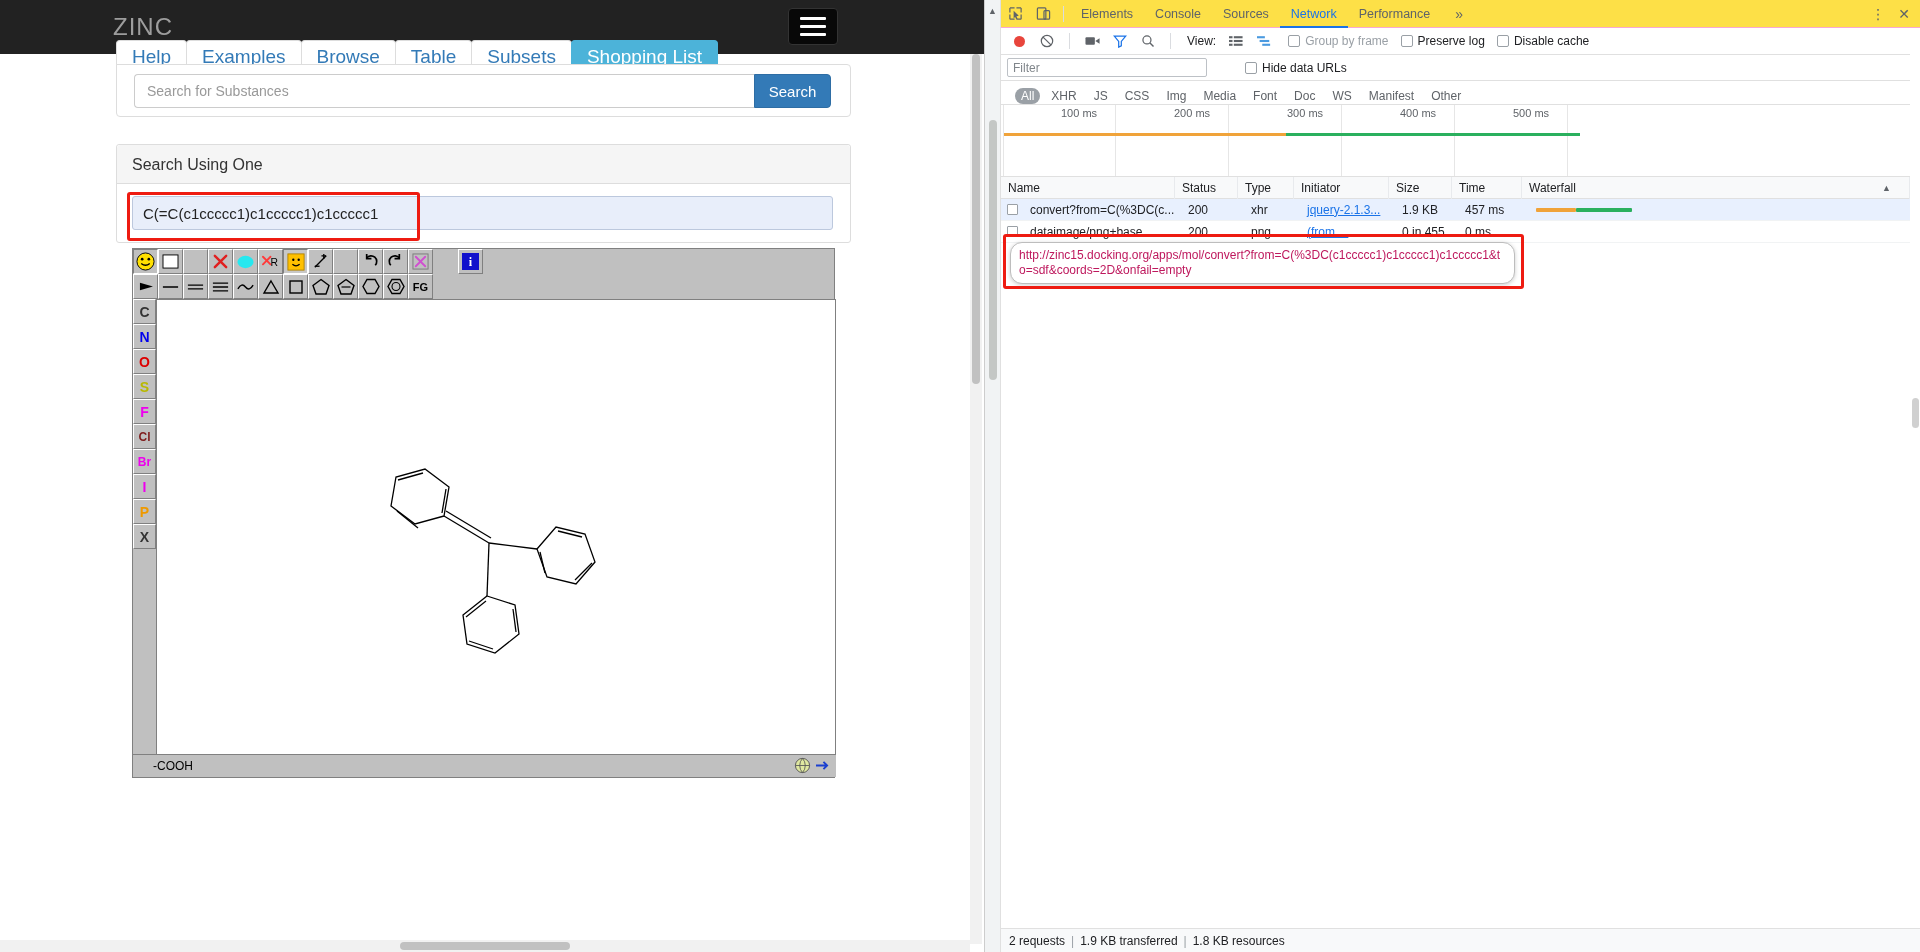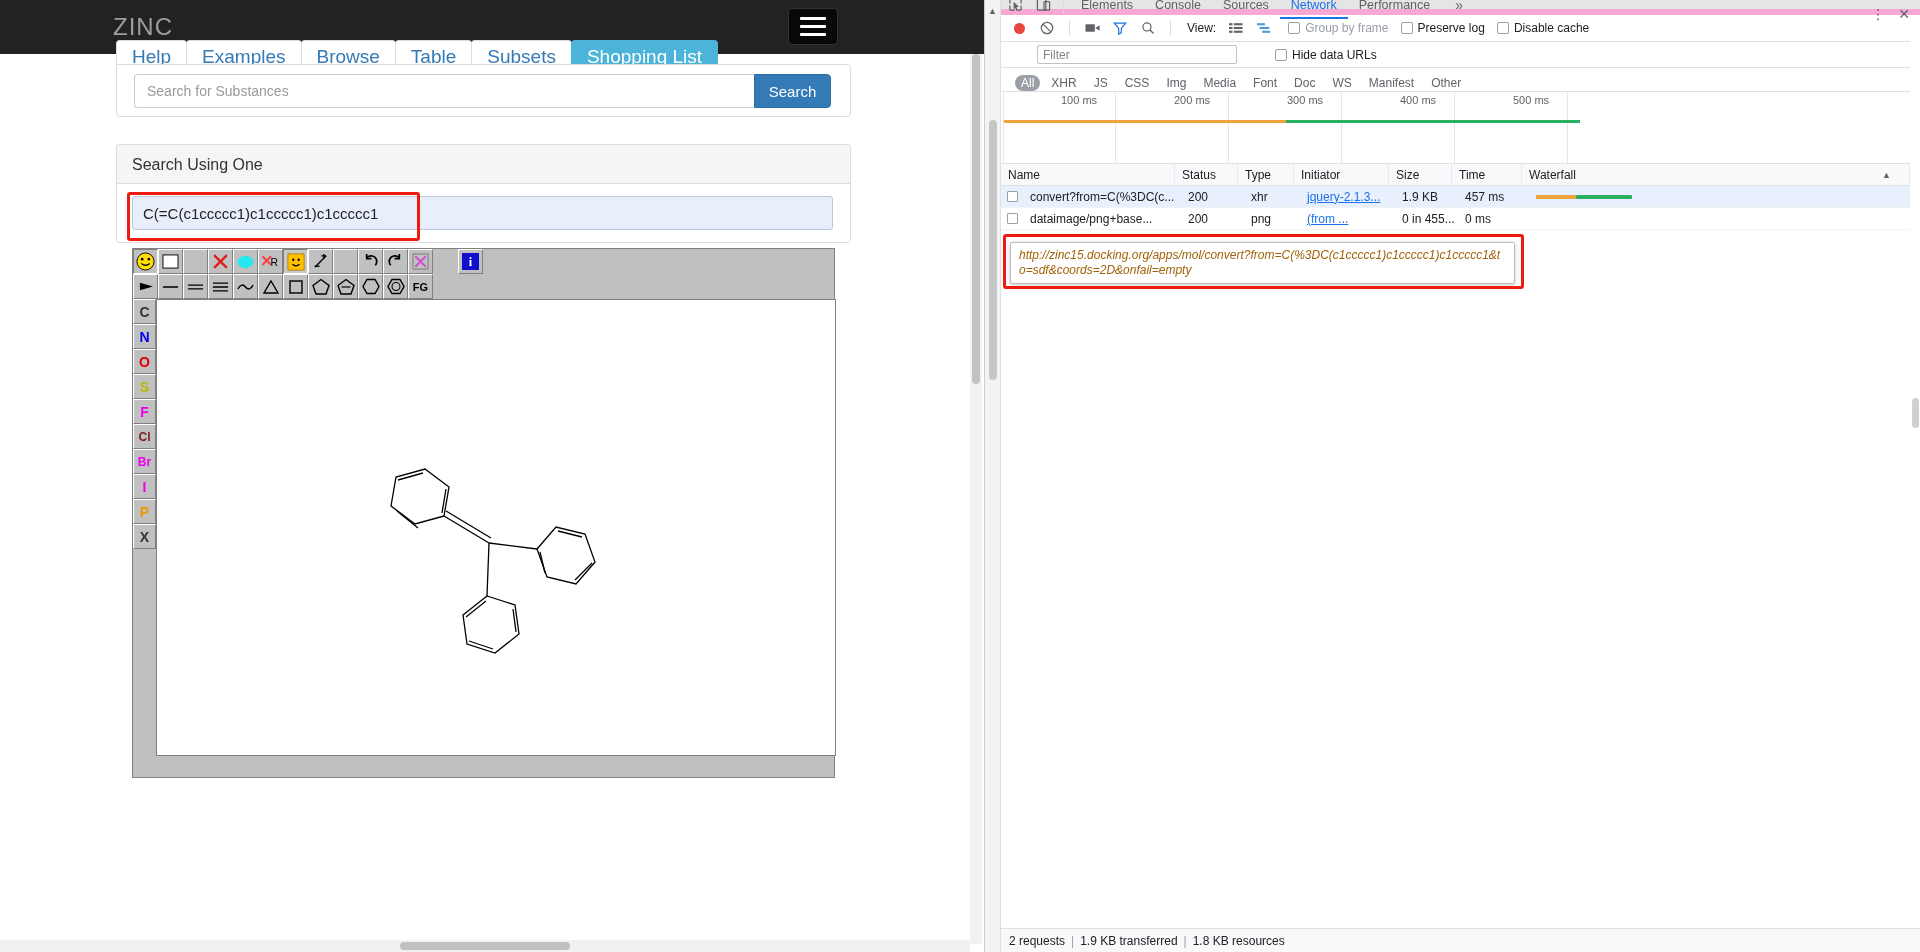--- a/index.html
+++ b/index.html
@@ -147,22 +147,22 @@
   .dt-splitter {
     position: absolute; left: 0; top: 0; width: 16px; height: 952px;
     background: #f1f3f4; border-right: 1px solid #e0e0e0;
   }
   .dt-splitter .caret { position: absolute; left: 3px; top: 6px; font-size: 9px; color: #5f6368; }
   .dt-splitter .sbthumb { position: absolute; left: 4px; top: 120px; width: 8px; height: 260px; background: #c4c7c5; border-radius: 4px;}
 
   .dt-main { position: absolute; left: 16px; top: 0; width: 920px; height: 952px; }
 
   .dt-tabbar {
-    position: relative; height: 15px; border-bottom: 6px solid #f9a8d4;
-    display: flex; align-items: center; background: #e5e5e5;
+    position: relative; height: 28px; border-bottom: 1px solid #f9a8d4;
+    display: flex; align-items: center; background: #fde047;
   }
   .dt-icobtn {
     width: 28px; height: 26px; display: flex; align-items: center; justify-content: center;
     color: #5f6368;
   }
   .dt-vsep { width: 1px; height: 16px; background: #dadce0; margin: 0 6px; }
   .dt-tab {
     height: 28px; line-height: 28px; padding: 0 11px; color: #5f6368; font-size: 12.5px;
     white-space: nowrap;
   }
@@ -182,21 +182,20 @@
   .nb-item { display: flex; align-items: center; gap: 5px; margin-left: 8px; color: #202124; white-space: nowrap; }
 
   .dt-filterbar {
     height: 26px; border-bottom: 1px solid #e0e0e0; display: flex; align-items: center;
     padding: 0 6px; gap: 8px; background: #fff;
   }
   .filter-input {
     width: 200px; height: 19px; border: 1px solid #bdc1c6; border-radius: 2px;
     padding: 0 5px; font-size: 12px; color: #8b5cf6; outline: none;
     font-family: "Liberation Sans", sans-serif;
-    margin-left: 30px;
   }
   .filter-input::placeholder { color: #80868b; }
 
   .dt-typebar {
     height: 24px; border-bottom: 1px solid #e0e0e0; display: flex; align-items: flex-end;
     padding: 0 14px; gap: 5px; background: #fff;
   }
   .type-chip { padding: 1px 6px; border-radius: 9px; color: #5f6368; white-space: nowrap; }
   .type-chip.active { background: #9aa0a6; color: #ffffff; }
 
@@ -220,23 +219,23 @@
   }
   .dt-row.sel { background: #e8f0fe; }
   .td { padding-left: 7px; height: 22px; line-height: 22px; overflow: hidden; white-space: nowrap; text-overflow: ellipsis; }
   .td.linkish { color: #1a73e8; text-decoration: underline; }
   .row-check { width: 11px; height: 11px; border: 1px solid #9aa0a6; background: #fff; margin: 0 5px 0 6px; border-radius: 1px; flex: none; }
   .wf-bar-orange { position: absolute; height: 4px; background: #f0a33a; top: 9px; border-radius: 1px;}
   .wf-bar-green { position: absolute; height: 4px; background: #2ab05e; top: 9px; border-radius: 1px;}
 
   .tooltip-url {
     position: absolute; left: 9px; top: 242px; width: 505px; min-height: 38px;
-    background: #ffffff; border: 1px solid #bdbdbd; border-radius: 2px;
-    padding: 5px 8px; font-size: 12px; color: #a16207; line-height: 15px;
-    box-shadow: 0 1px 4px rgba(0,0,0,.2); z-index: 30; word-break: break-all; font-style: italic;
+    background: #ffffff; border: 1px solid #bdbdbd; border-radius: 12px;
+    padding: 5px 8px; font-size: 12px; color: #be185d; line-height: 15px;
+    box-shadow: 0 1px 4px rgba(0,0,0,.2); z-index: 30; word-break: break-all;
   }
   .redbox-net {
     position: absolute; left: 2px; top: 234px; width: 521px; height: 55px;
     border: 3px solid #ee1b11; border-radius: 3px; z-index: 31; pointer-events: none;
   }
 
   .dt-footer {
     position: absolute; left: 0; bottom: 0; width: 920px; height: 24px;
     border-top: 1px solid #e0e0e0; background: #f8f9fa;
     display: flex; align-items: center; gap: 6px; padding-left: 8px;
@@ -466,20 +465,32 @@
             <path d="M388 273 L383 252"></path>
 
             <path d="M330 296 L358 305 L362 334 L338 353 L310 344 L306 315 Z"></path>
             <path d="M356 309 L359 332"></path>
             <path d="M336 349 L312 341"></path>
             <path d="M309 317 L329 301"></path>
           </g>
         </svg>
       </div>
 
+      <div class="jme-status">
+        <span>-COOH</span>
+        <span class="jme-status-icons">
+          <svg width="17" height="17" viewBox="0 0 18 18">
+              <circle cx="9" cy="9" r="7.5" fill="#dfe8a0" stroke="#555"></circle>
+              <path d="M1.5 9 h15 M9 1.5 a11 11 0 0 1 0 15 a11 11 0 0 1 0 -15" fill="none" stroke="#555" stroke-width=".9"></path>
+            </svg>
+          <svg width="15" height="13" viewBox="0 0 16 14">
+              <path d="M1 7 h11 M9 3 l4 4 l-4 4" stroke="#1a3fd0" stroke-width="2" fill="none"></path>
+            </svg>
+        </span>
+      </div>
     </div>
 
     <div class="page-scrollbar-h">
       <div class="thumb"></div>
     </div>
     <div class="page-scrollbar-v">
       <div class="thumb"></div>
     </div>
   </div>
 

